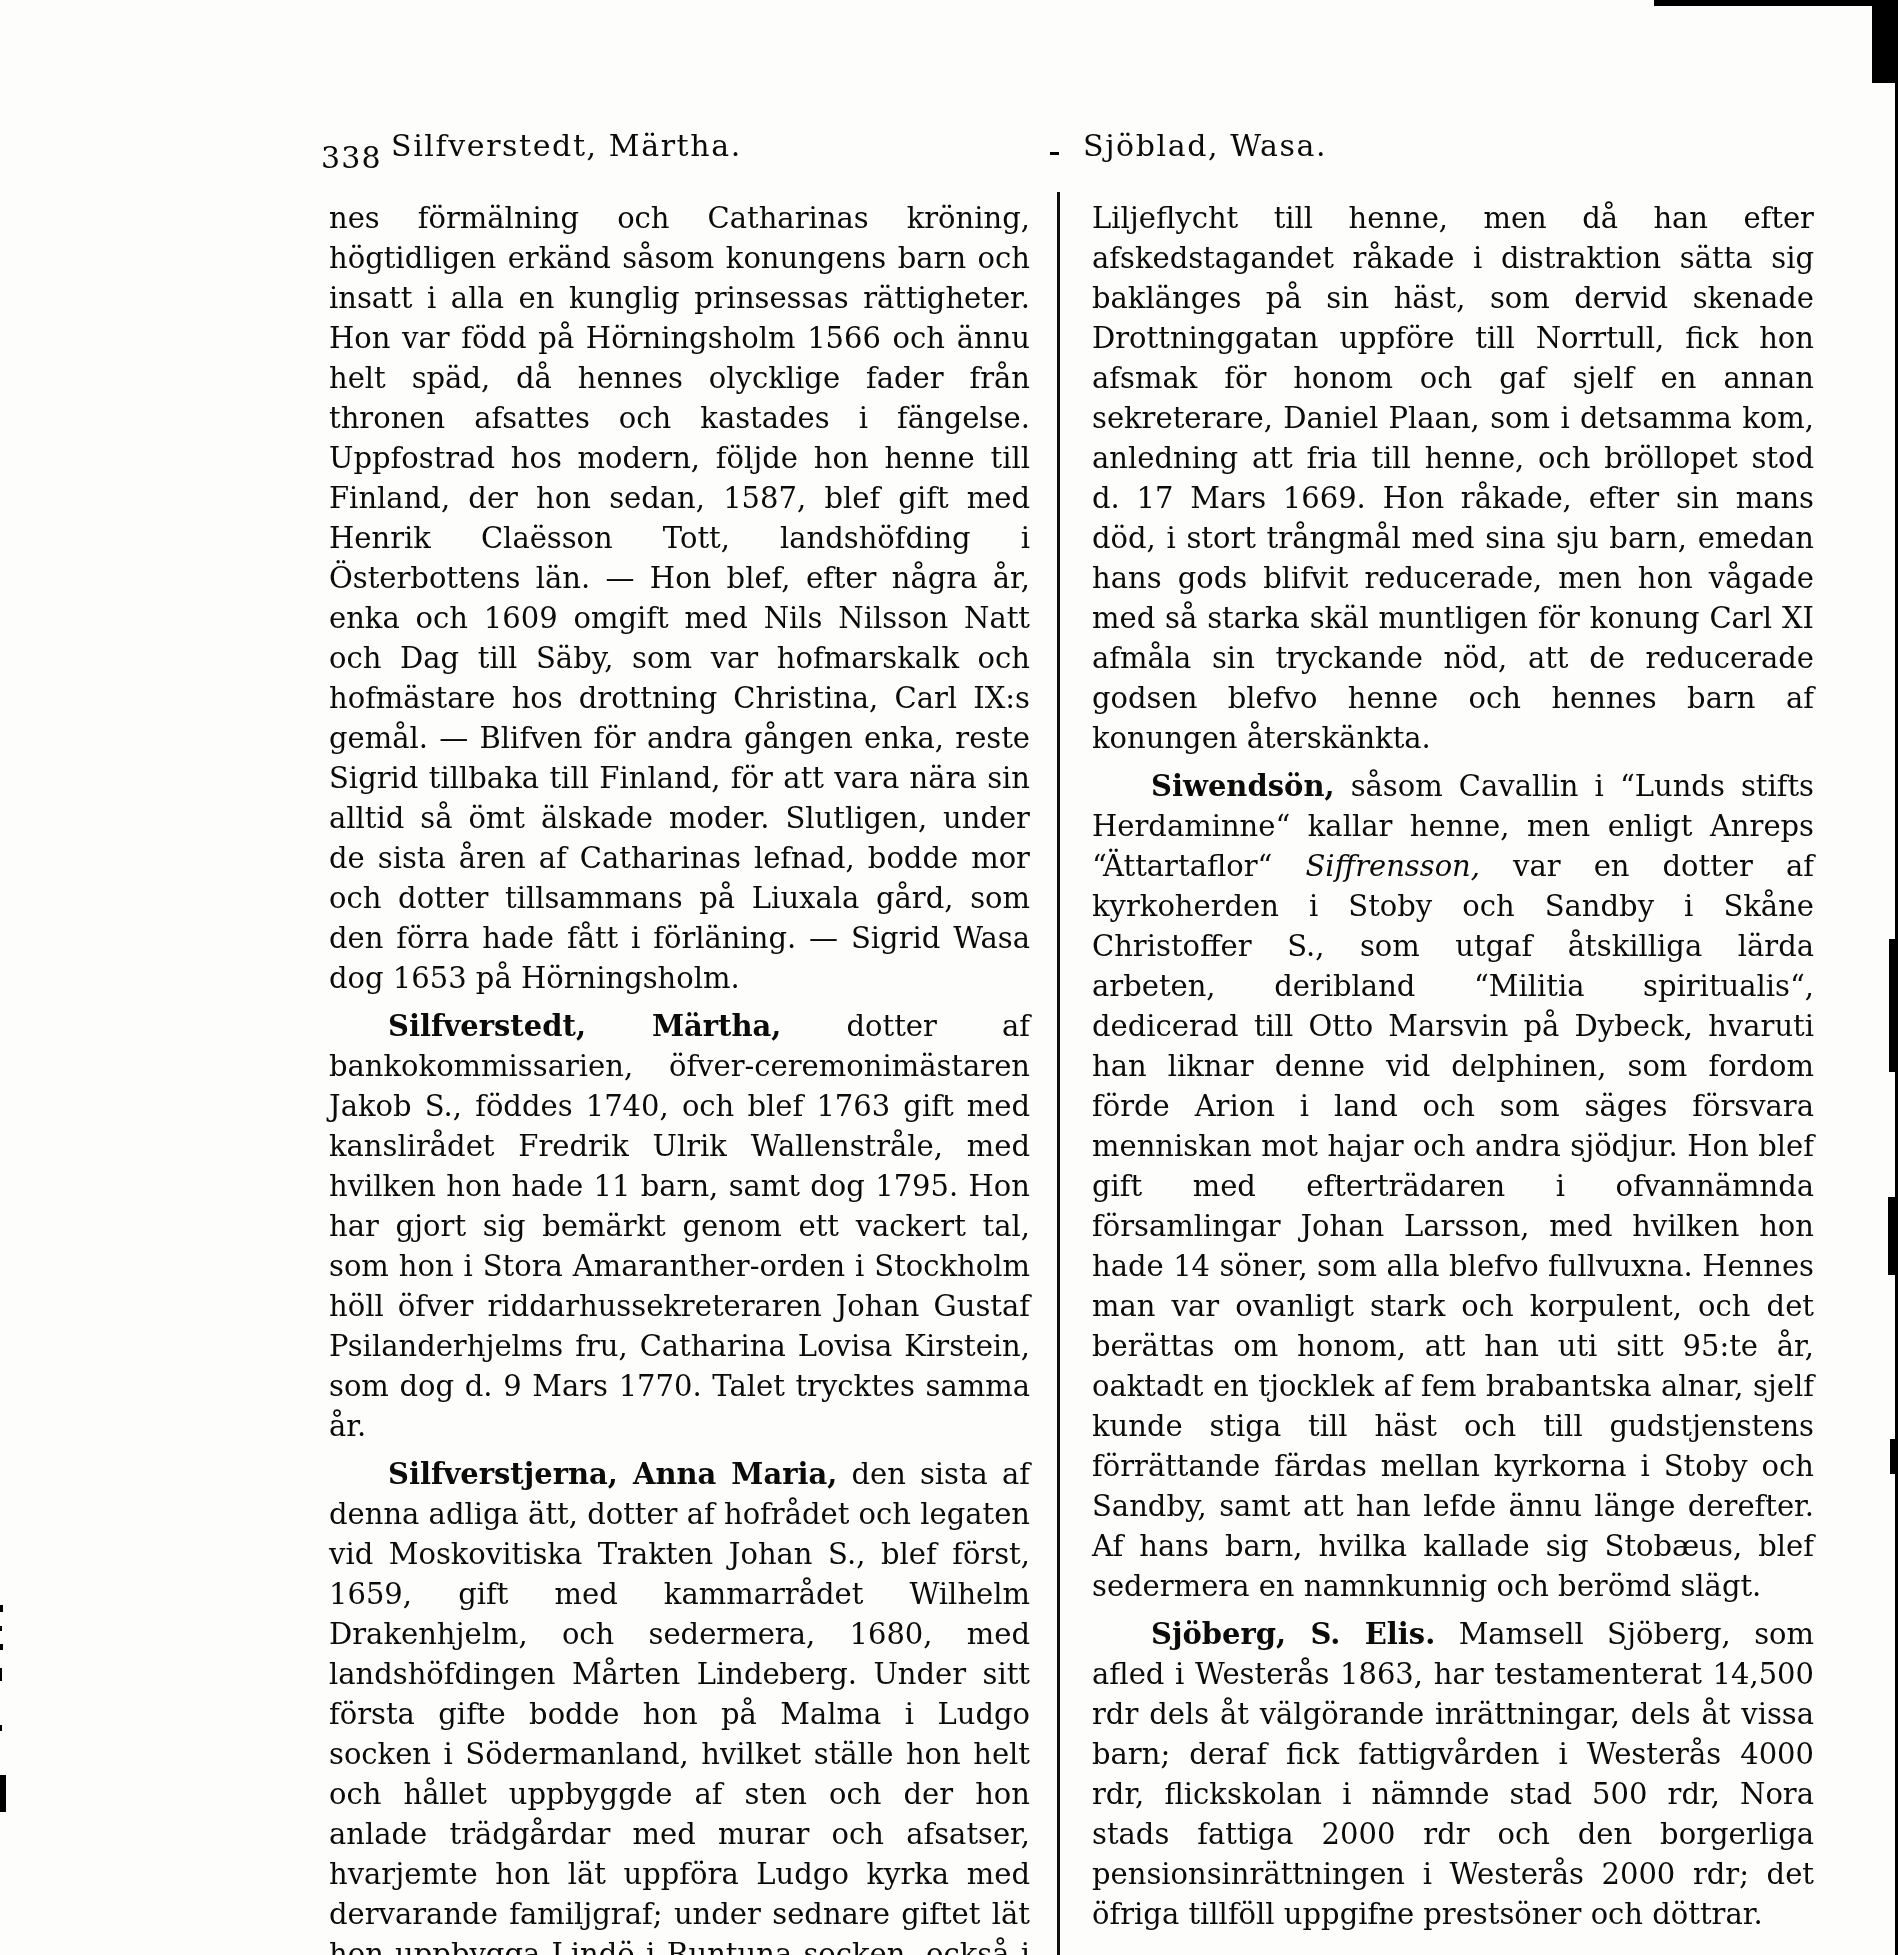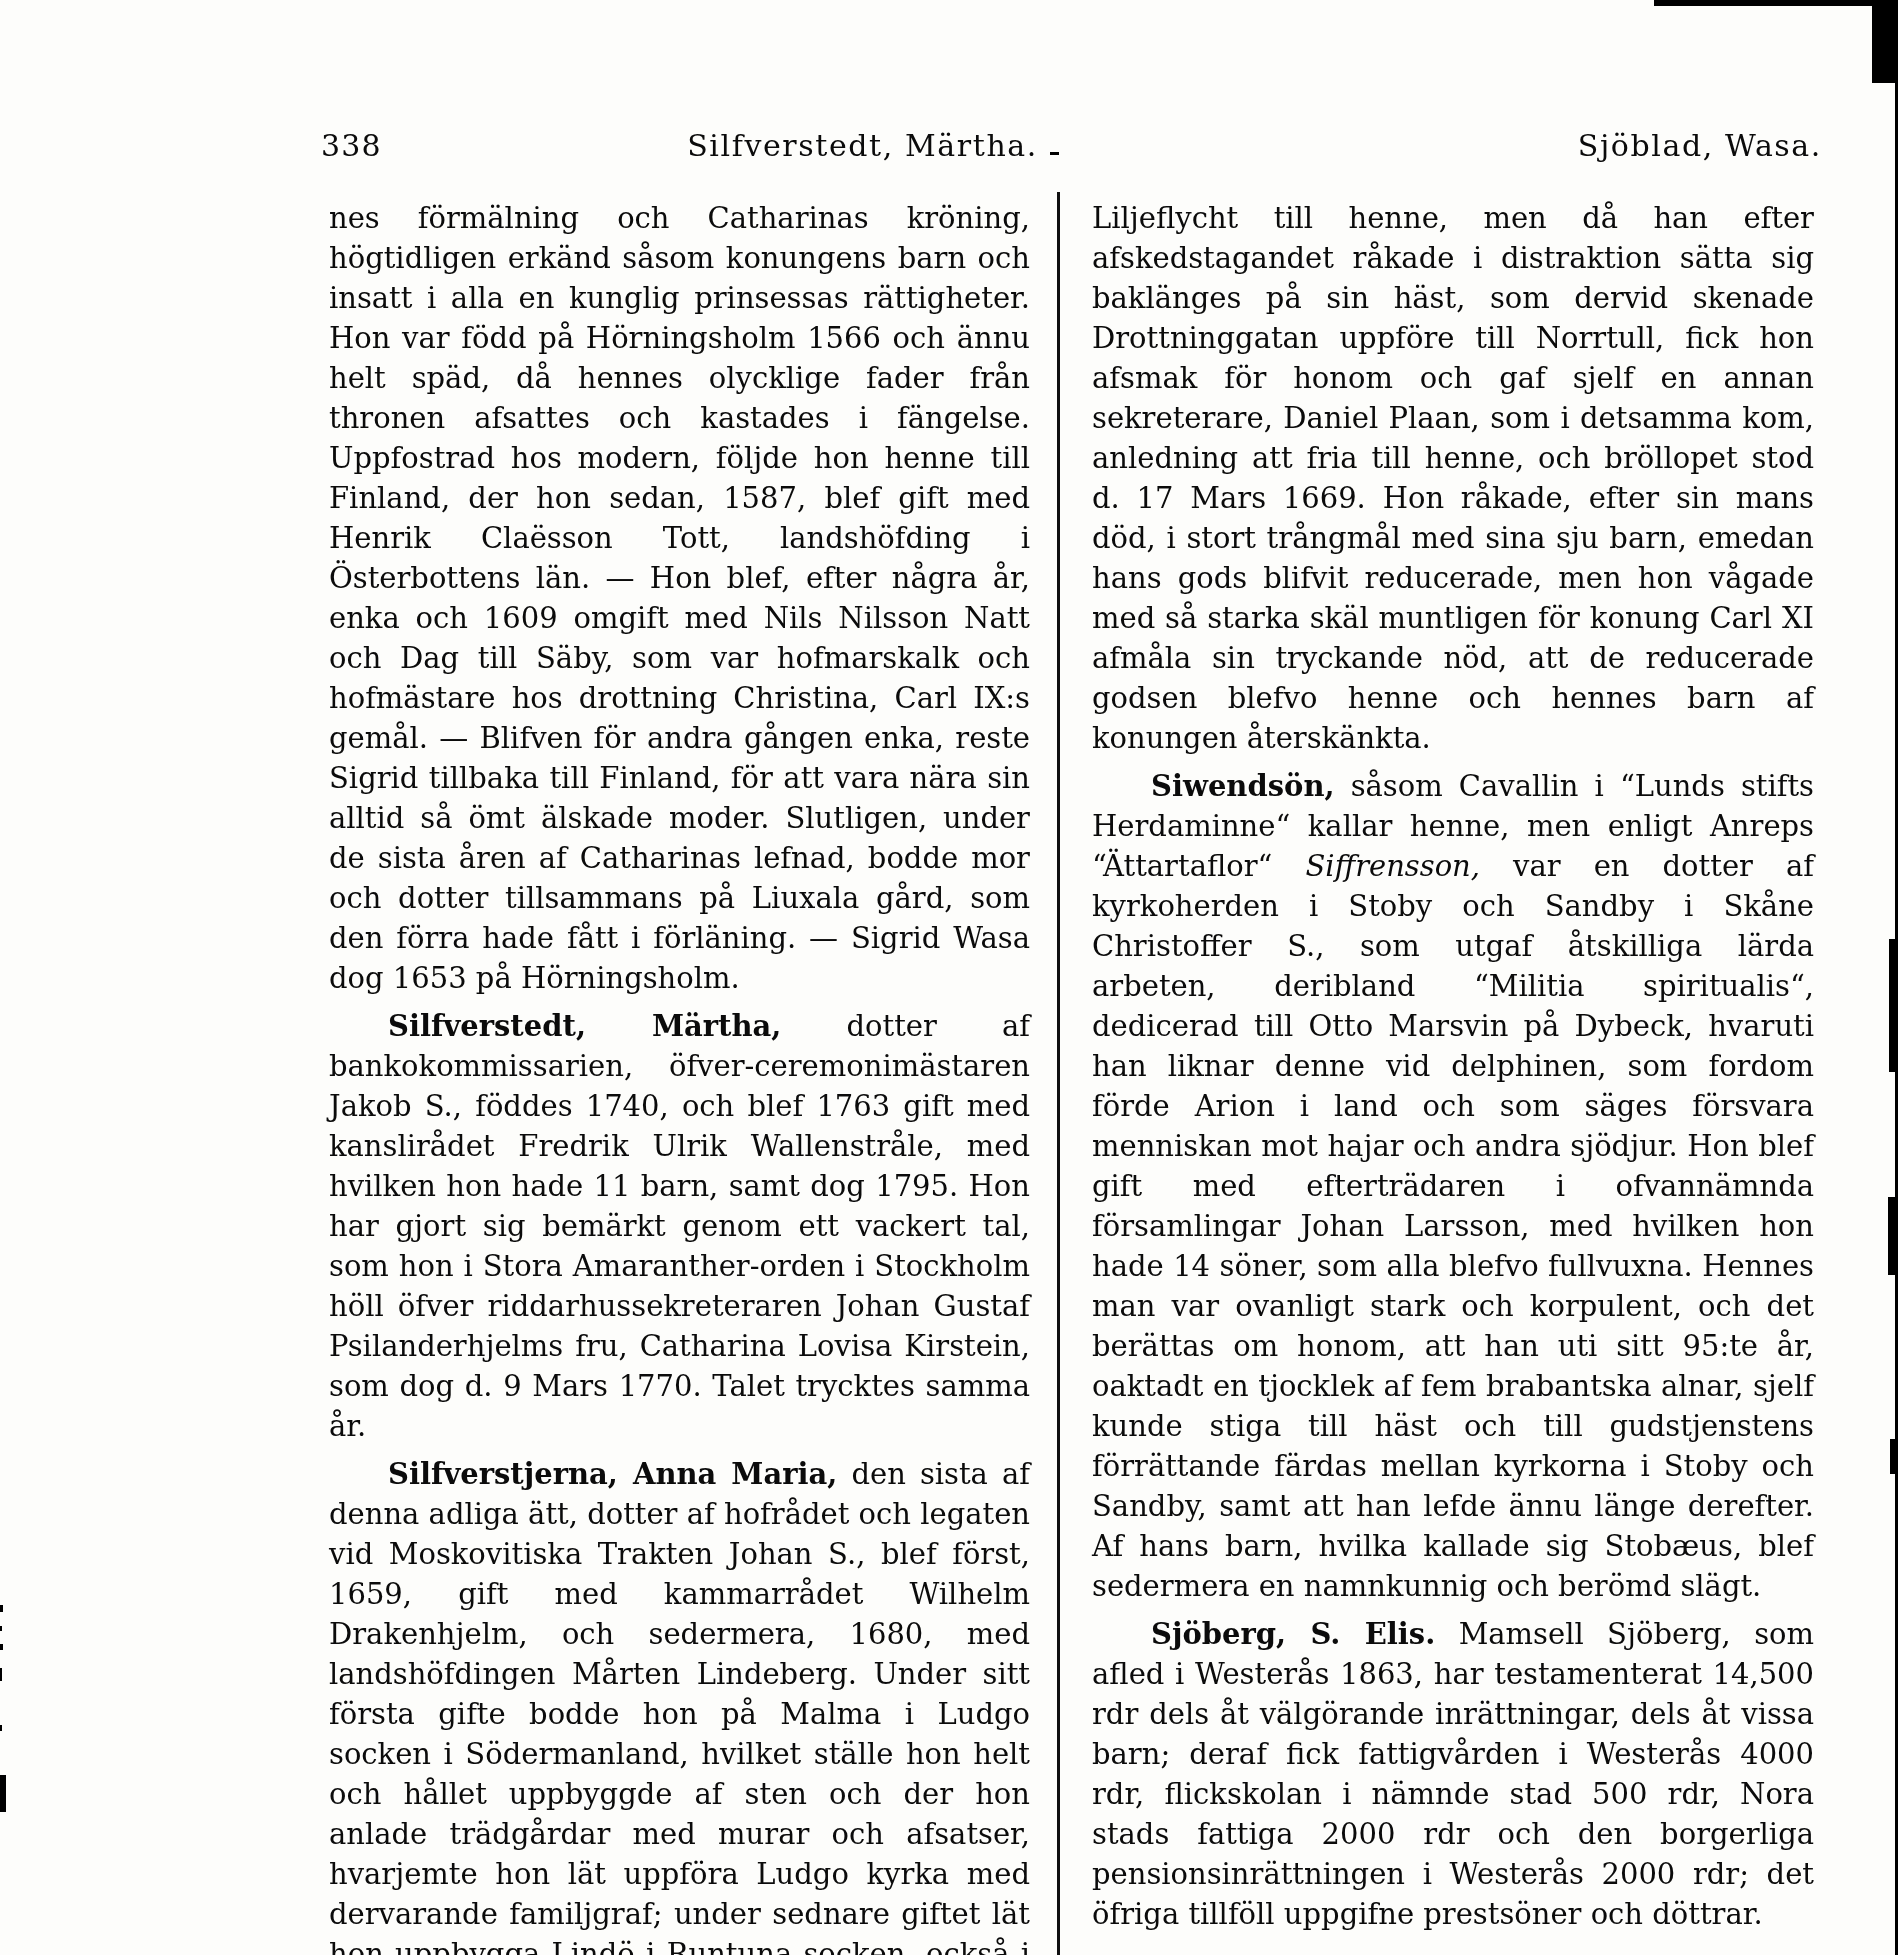--- a/index.html
+++ b/index.html
@@ -6,22 +6,22 @@
   .page {
     position:relative;
     width:1898px; height:2366px;
     background:#fdfdfb;
     color:#0b0b0b;
     font-family:"DejaVu Serif","Liberation Serif",serif;
     overflow:hidden;
   }
   
   .head-band { position:absolute; top:128px; left:0; width:100%; height:43px; }
-  .page-number { position:absolute; left:321px; top:0; font-size:30px; letter-spacing:1.2px; }
-  .running-head { position:absolute; top:0; font-size:30px; letter-spacing:1.6px; text-align:right; white-space:nowrap; }
+  .page-number { position:absolute; left:321px; top:12px; font-size:30px; letter-spacing:1.2px; }
+  .running-head { position:absolute; top:0; font-size:30px; letter-spacing:1.6px; text-align:left; white-space:nowrap; }
   .running-head.left  { left:391px; width:647px; }
   .running-head.right { left:1083px; width:739px; }
   
   .column { position:absolute; top:190px; text-align:justify; font-size:29px; line-height:40px; }
   .col-left  { left:321px;  width:717px; }
   .col-right { left:1084px; width:738px; }
   .column p { margin:8px; padding:0; }
   .column p.entry { text-indent:59px; }
   .lead { font-weight:bold; }
   .ital { font-style:italic; }

